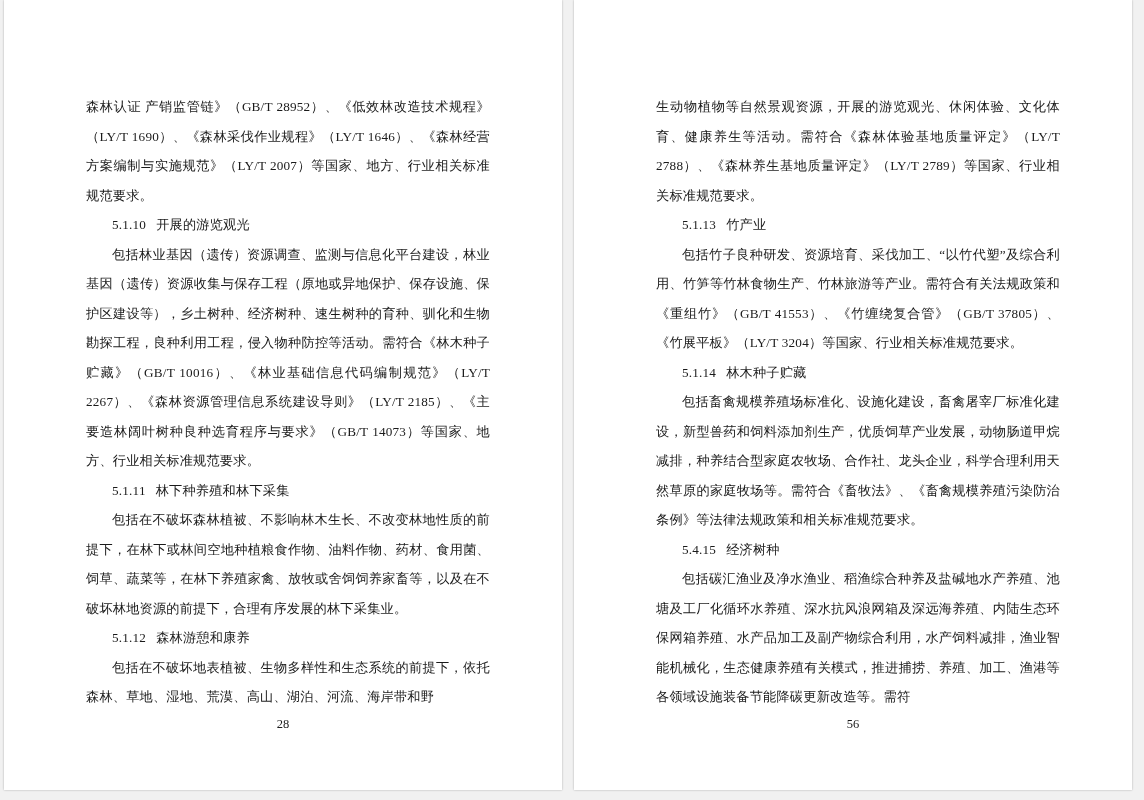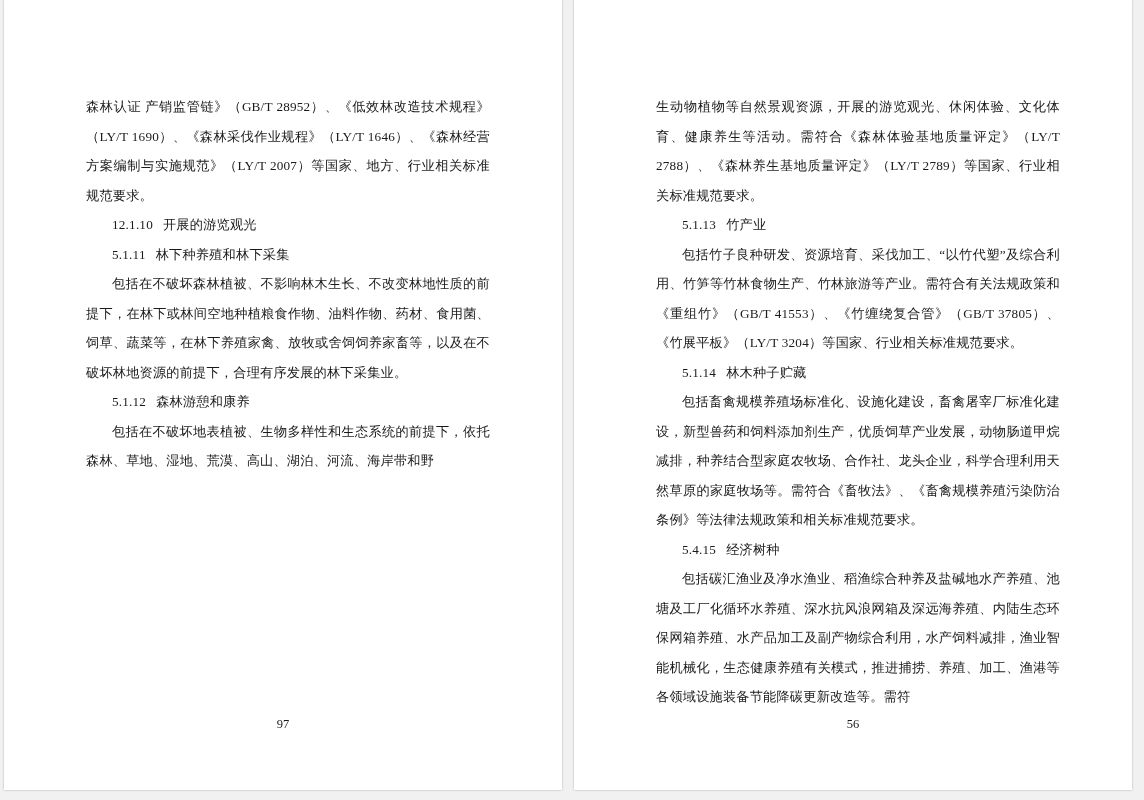--- a/index.html
+++ b/index.html
@@ -77,27 +77,28 @@
   }
 </style>
 </head>
 <body>
 
 <div class="viewer">
 
   <div class="page">
     <div class="page-body">
       <p class="para">森林认证 产销监管链》（GB/T 28952）、《低效林改造技术规程》（LY/T 1690）、《森林采伐作业规程》（LY/T 1646）、《森林经营方案编制与实施规范》（LY/T 2007）等国家、地方、行业相关标准规范要求。</p>
-      <p class="heading"><span class="num">12.1.10</span><span class="title">开展的游览观光</span></p>
+      <p class="heading"><span class="num">5.1.10</span><span class="title">开展的游览观光</span></p>
+      <p class="para indent">包括林业基因（遗传）资源调查、监测与信息化平台建设，林业基因（遗传）资源收集与保存工程（原地或异地保护、保存设施、保护区建设等），乡土树种、经济树种、速生树种的育种、驯化和生物勘探工程，良种利用工程，侵入物种防控等活动。需符合《林木种子贮藏》（GB/T 10016）、《林业基础信息代码编制规范》（LY/T 2267）、《森林资源管理信息系统建设导则》（LY/T 2185）、《主要造林阔叶树种良种选育程序与要求》（GB/T 14073）等国家、地方、行业相关标准规范要求。</p>
       <p class="heading"><span class="num">5.1.11</span><span class="title">林下种养殖和林下采集</span></p>
       <p class="para indent">包括在不破坏森林植被、不影响林木生长、不改变林地性质的前提下，在林下或林间空地种植粮食作物、油料作物、药材、食用菌、饲草、蔬菜等，在林下养殖家禽、放牧或舍饲饲养家畜等，以及在不破坏林地资源的前提下，合理有序发展的林下采集业。</p>
       <p class="heading"><span class="num">5.1.12</span><span class="title">森林游憩和康养</span></p>
       <p class="para indent">包括在不破坏地表植被、生物多样性和生态系统的前提下，依托森林、草地、湿地、荒漠、高山、湖泊、河流、海岸带和野</p>
     </div>
-    <div class="page-number">97</div>
+    <div class="page-number">28</div>
   </div>
 
   <div class="page">
     <div class="page-body">
       <p class="para">生动物植物等自然景观资源，开展的游览观光、休闲体验、文化体育、健康养生等活动。需符合《森林体验基地质量评定》（LY/T 2788）、《森林养生基地质量评定》（LY/T 2789）等国家、行业相关标准规范要求。</p>
       <p class="heading"><span class="num">5.1.13</span><span class="title">竹产业</span></p>
       <p class="para indent">包括竹子良种研发、资源培育、采伐加工、“以竹代塑”及综合利用、竹笋等竹林食物生产、竹林旅游等产业。需符合有关法规政策和《重组竹》（GB/T 41553）、《竹缠绕复合管》（GB/T 37805）、《竹展平板》（LY/T 3204）等国家、行业相关标准规范要求。</p>
       <p class="heading"><span class="num">5.1.14</span><span class="title">林木种子贮藏</span></p>
       <p class="para indent">包括畜禽规模养殖场标准化、设施化建设，畜禽屠宰厂标准化建设，新型兽药和饲料添加剂生产，优质饲草产业发展，动物肠道甲烷减排，种养结合型家庭农牧场、合作社、龙头企业，科学合理利用天然草原的家庭牧场等。需符合《畜牧法》、《畜禽规模养殖污染防治条例》等法律法规政策和相关标准规范要求。</p>
       <p class="heading"><span class="num">5.4.15</span><span class="title">经济树种</span></p>

